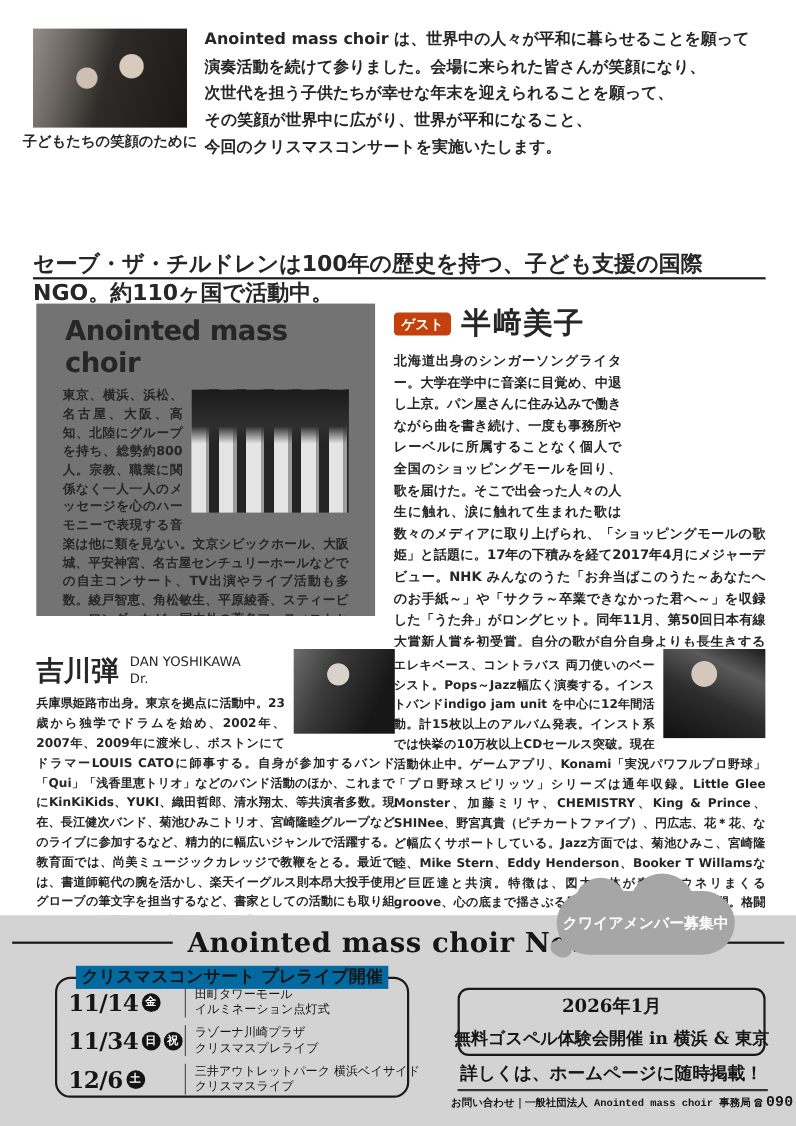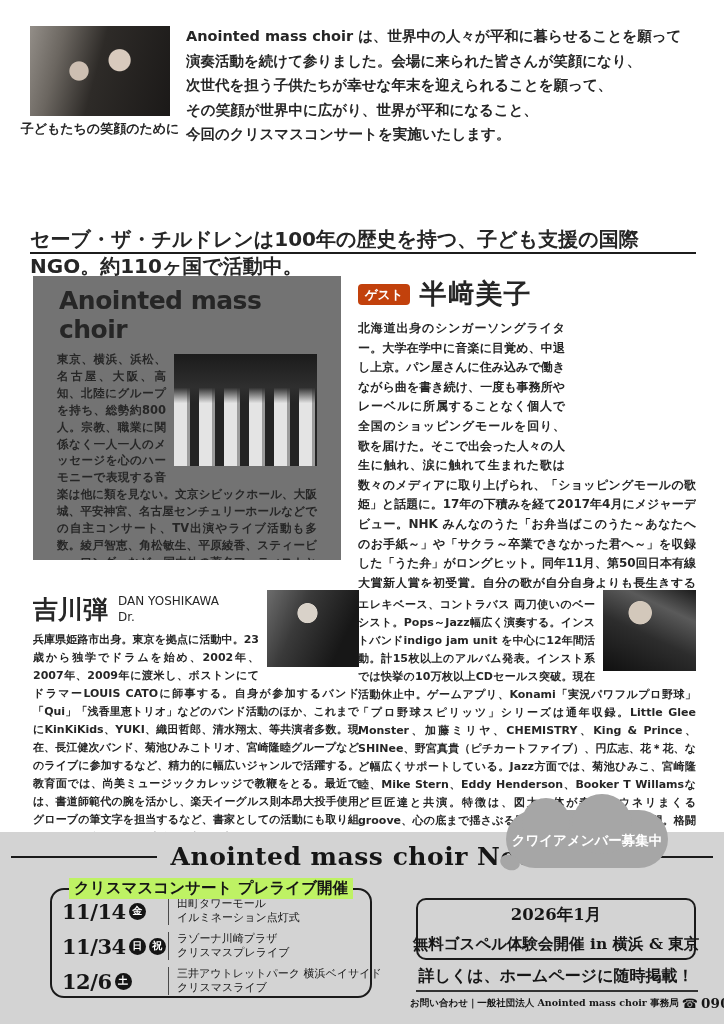--- a/index.html
+++ b/index.html
@@ -80,39 +80,39 @@
   
   .news-sec{position:absolute;left:0;top:832px;width:724px;height:192px;background:#d3d3d3;
     font-family:"DejaVu Serif","Liberation Serif",serif;color:#161616;}
   .news-title-row{position:absolute;top:10px;left:0;width:100%;display:flex;align-items:center;
     justify-content:center;gap:14px;}
   .news-line{height:2px;background:#1a1a1a;width:146px;}
   .news-title{font-size:25px;font-weight:bold;letter-spacing:0.5px;}
   .prelive-box{position:absolute;left:50px;top:56px;width:322px;height:110px;
     border:2.5px solid #1a1a1a;border-radius:14px;box-sizing:border-box;}
   .prelive-title{position:absolute;top:-12px;left:50%;transform:translateX(-50%);
-    background:#bef264;padding:0 5px;font-size:15.5px;font-weight:bold;white-space:nowrap;}
+    background:#0369a1;padding:0 5px;font-size:15.5px;font-weight:bold;white-space:nowrap;}
   .event-row{display:flex;align-items:center;margin:7px 8px 0 10px;}
   .event-row:first-of-type{margin-top:11px;}
   .event-left{width:106px;display:flex;align-items:center;gap:3px;flex-shrink:0;}
   .event-date{font-size:21px;font-weight:bold;letter-spacing:-0.5px;}
   .day-badge{width:17px;height:17px;border-radius:50%;background:#141414;color:#fff;
     font-size:10px;font-weight:bold;display:flex;align-items:center;justify-content:center;
     font-family:"DejaVu Sans","Liberation Sans",sans-serif;flex-shrink:0;}
   .event-venue{border-left:1.5px solid #4a4a4a;padding-left:8px;font-size:11px;font-weight:normal;
     line-height:14px;white-space:nowrap;}
   .trial-box{position:absolute;left:416px;top:66px;width:280px;height:62px;border:2px solid #1a1a1a;
     border-radius:10px;box-sizing:border-box;display:flex;flex-direction:column;align-items:center;
     justify-content:center;gap:8px;}
   .trial-line1{font-size:16.5px;font-weight:bold;}
   .trial-line2{font-size:15.5px;font-weight:bold;white-space:nowrap;}
   .homepage-note{position:absolute;left:410px;top:134px;width:292px;text-align:center;
     font-size:16px;font-weight:bold;white-space:nowrap;}
   .contact-rule{position:absolute;left:416px;top:158px;width:282px;border-top:2px solid #333;}
-  .contact-row{position:absolute;left:410px;top:163px;width:300px;display:flex;align-items:center;gap:3px;}
+  .contact-row{position:absolute;left:410px;top:163px;width:300px;display:flex;align-items:center;gap:3px;font-family:Liberation Mono, monospace;}
   .contact-label{font-size:9.5px;font-weight:bold;white-space:nowrap;}
   .phone-icon{font-size:13px;line-height:1;}
   .contact-phone{font-size:13.5px;font-weight:bold;letter-spacing:0.3px;white-space:nowrap;}
 </style>
 </head>
 <body>
 
 <div class="page">
 
   <div class="kids-photo"></div>

